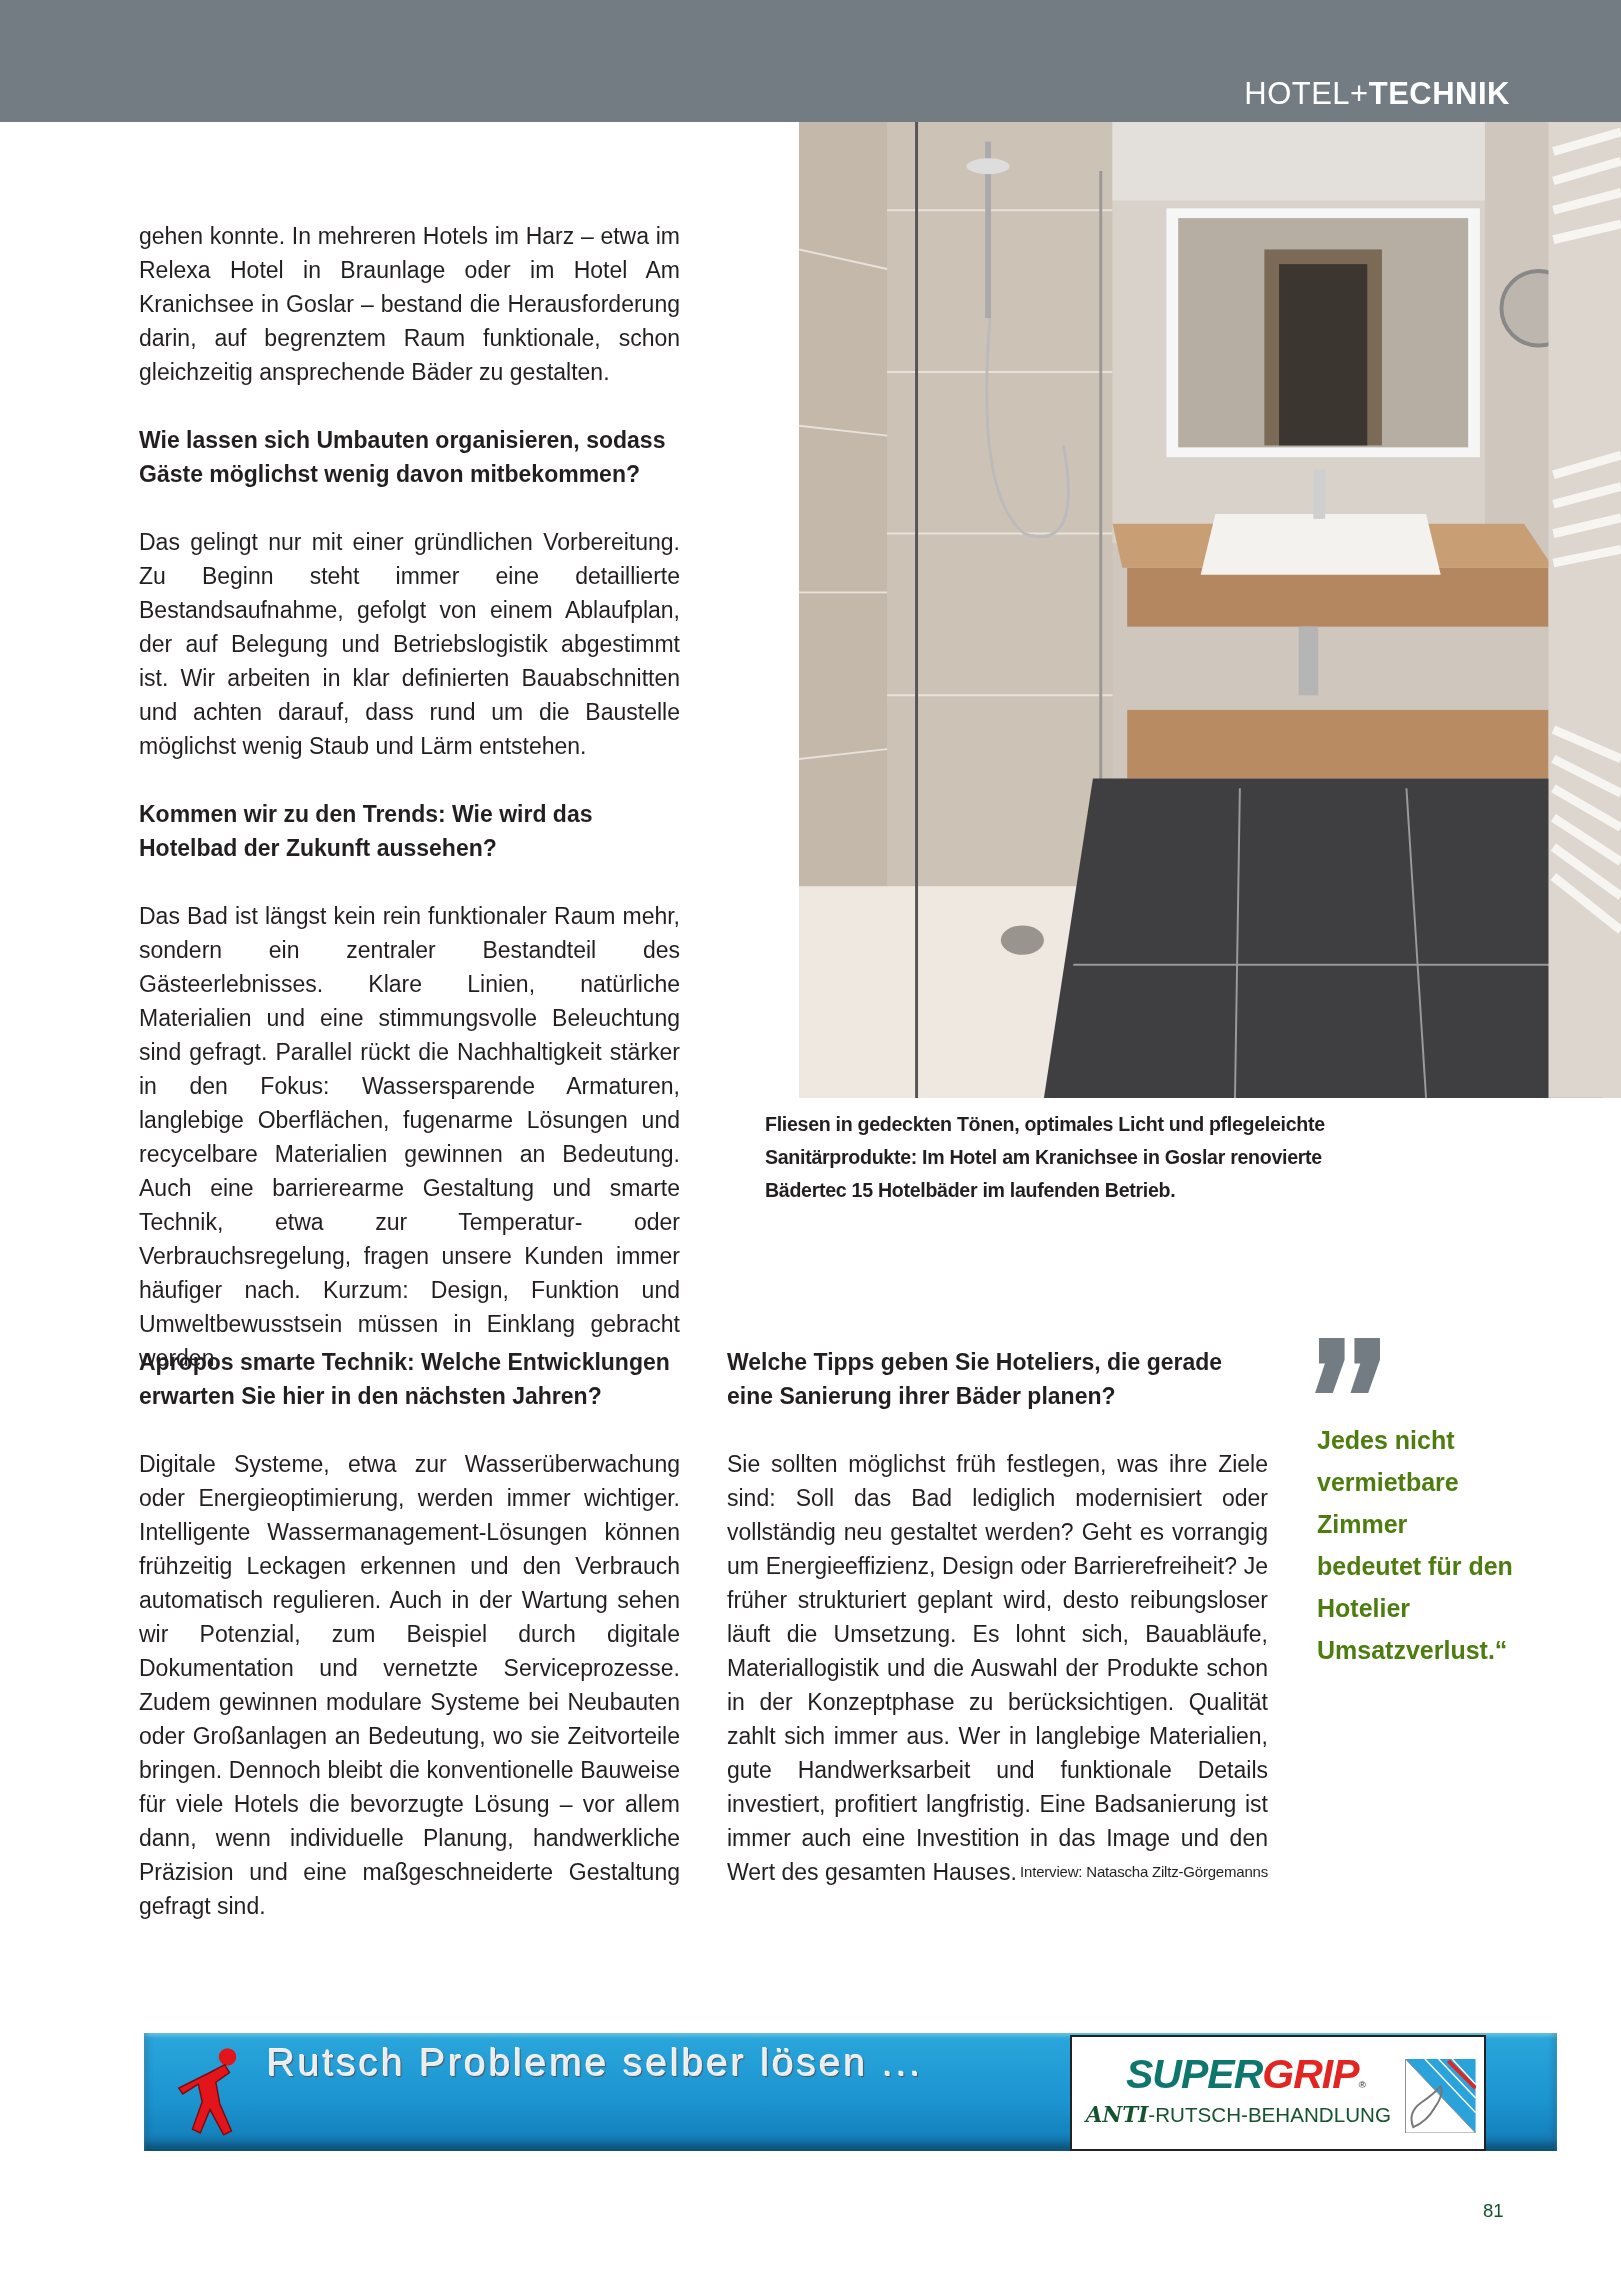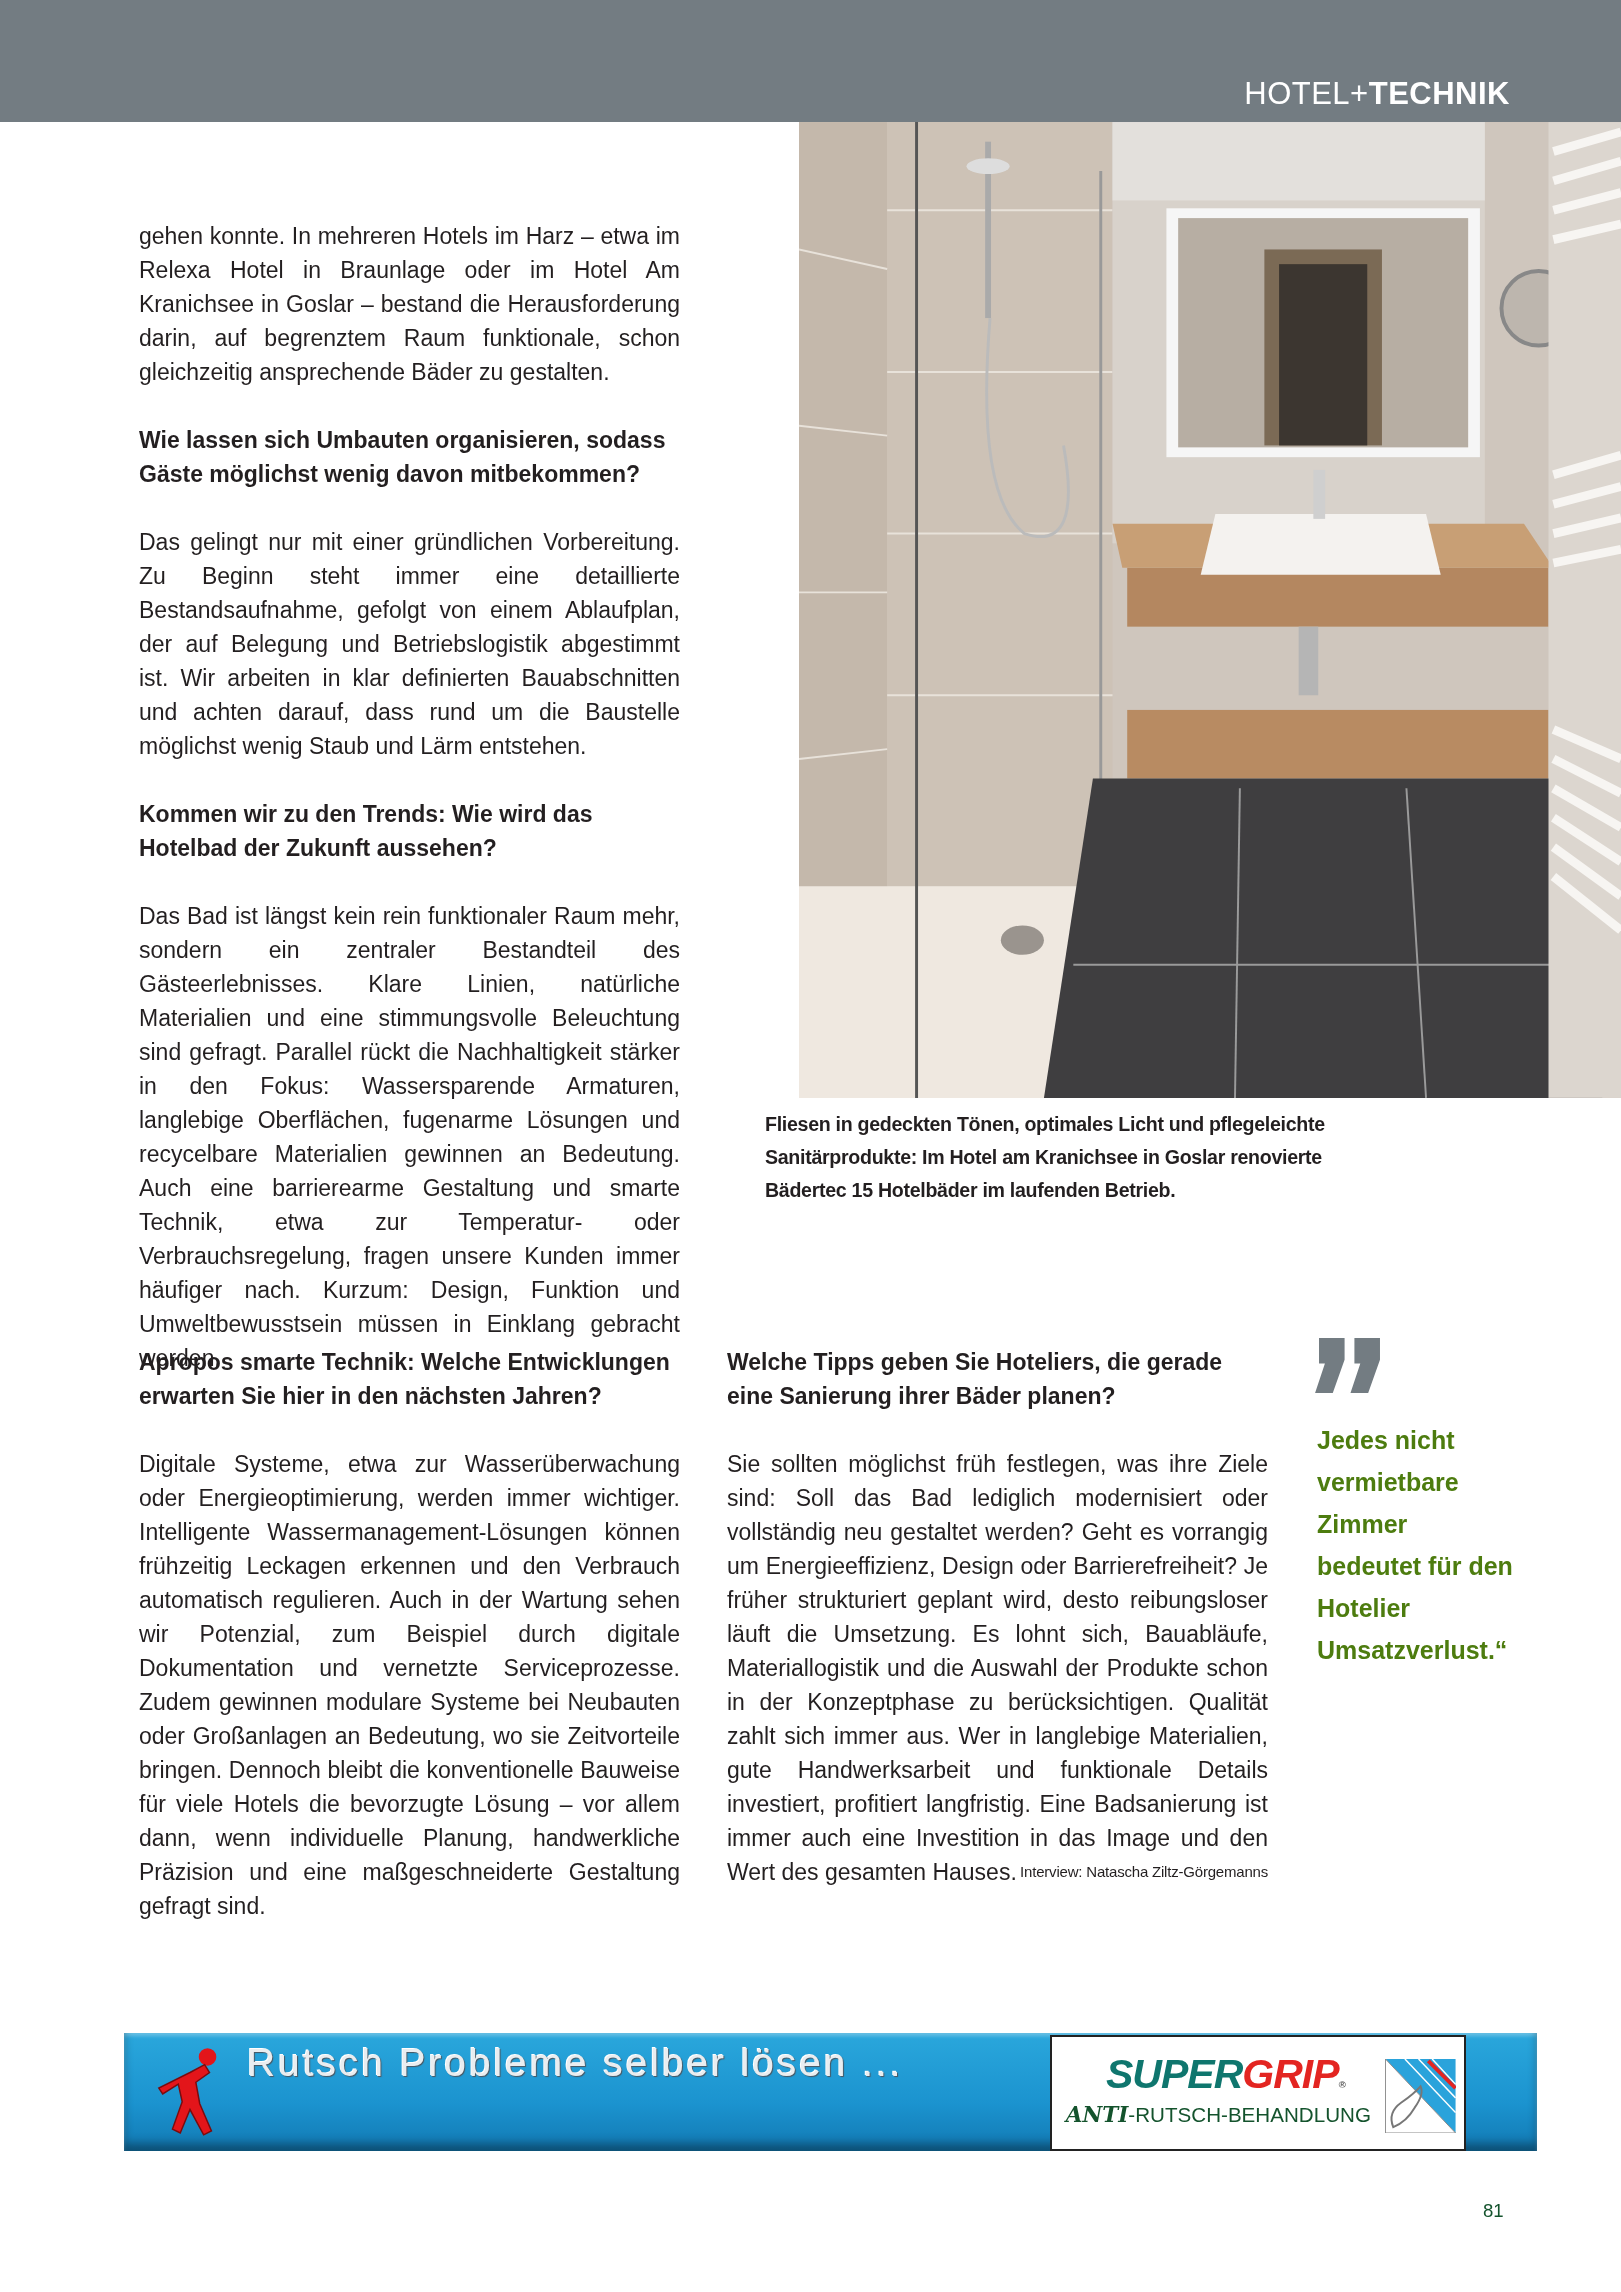--- a/index.html
+++ b/index.html
@@ -41,21 +41,21 @@
 
   .quote-mark {
     position: absolute; left: 1315px; top: 1338px; width: 69px; height: 59px;
   }
   .pullquote {
     position: absolute; left: 1317px; top: 1419px; width: 196px;
     font-size: 25px; line-height: 42px; font-weight: 700; color: #4d7c0f;
   }
 
   .ad {
-    position: absolute; left: 124px; top: 2033px; width: 1413px; height: 118px;
+    position: absolute; left: 144px; top: 2033px; width: 1413px; height: 118px;
     background: linear-gradient(#2aa7dc, #1b93cf 60%, #1279b3);
     box-shadow: inset 0 -7.8px 9.8px rgba(0,0,0,0.35), inset 0 2.9px 3.9px rgba(255,255,255,0.3);
   }
   .ad-text {
     position: absolute; left: 123px; color: #e9edf0; font-size: 39px; letter-spacing: 2.9px;
     text-shadow: 1px 1px 1px #4a5660, -1px -1px 0 #ffffff;
   }
   .ad-line1 { top: 7.8px; }
   .ad-line2 { top: 57px; letter-spacing: 2px; }
   .ad-figure { position: absolute; left: 27.4px; top: 9.8px; width: 78px; height: 98px; }

